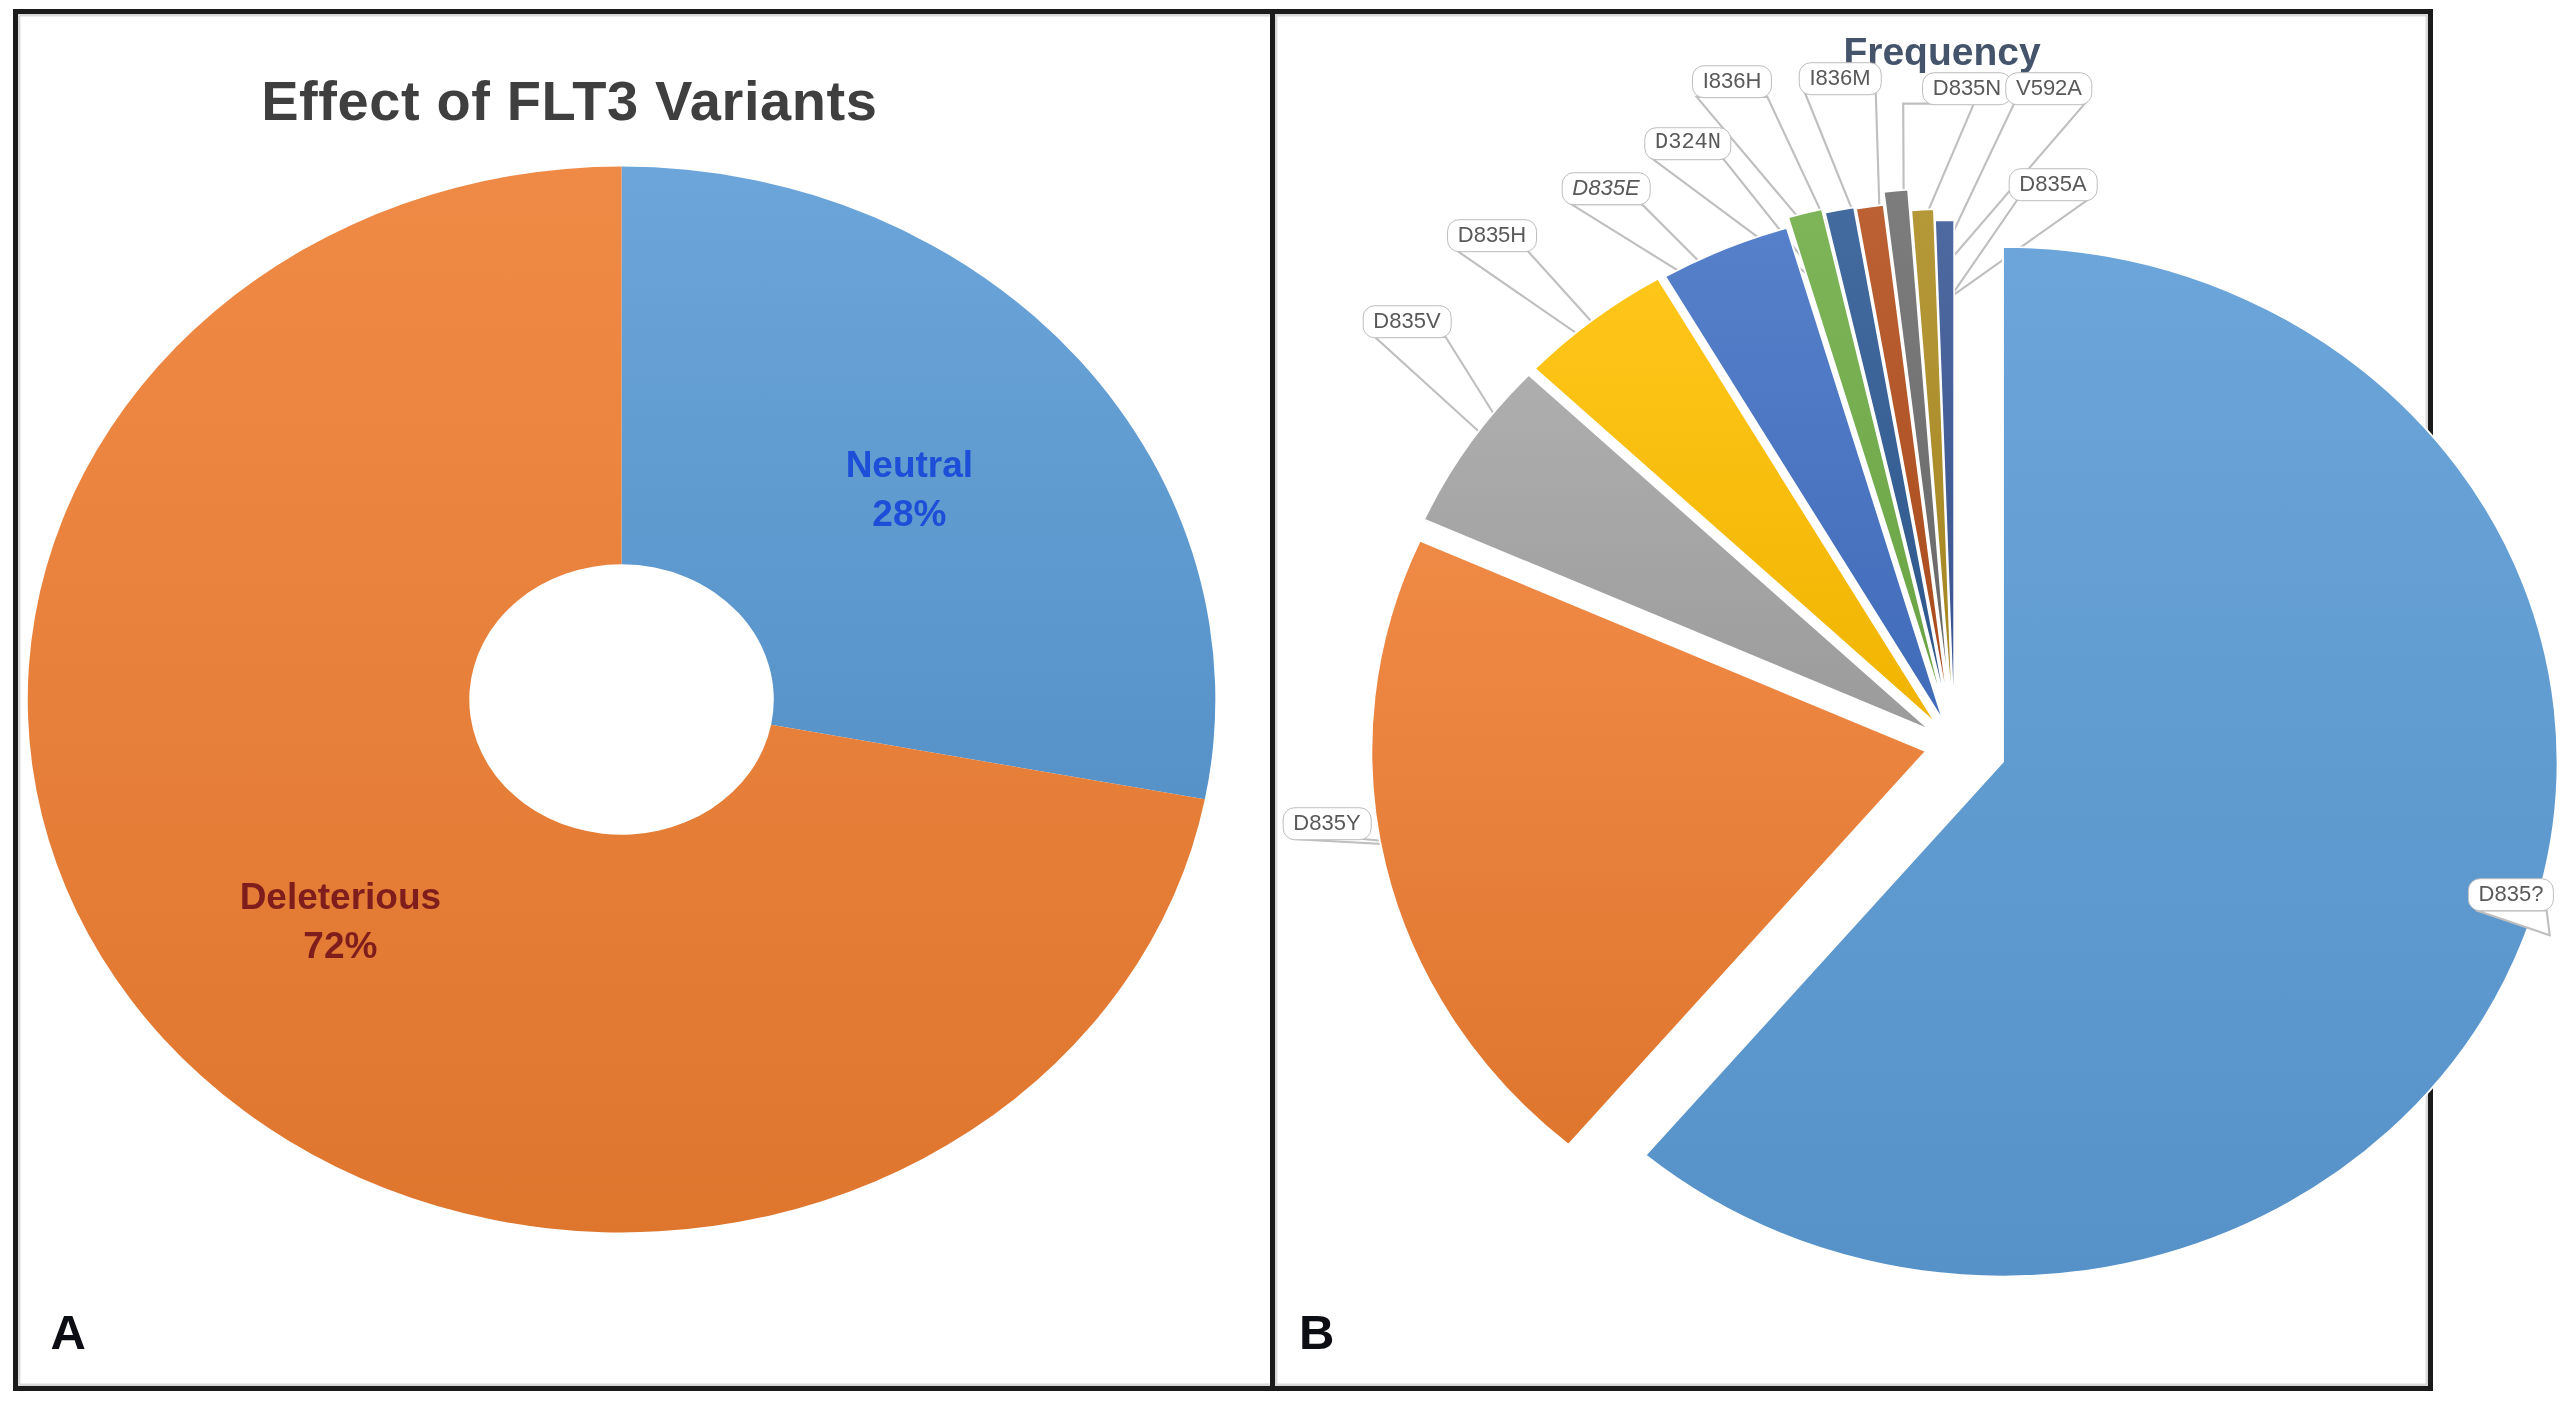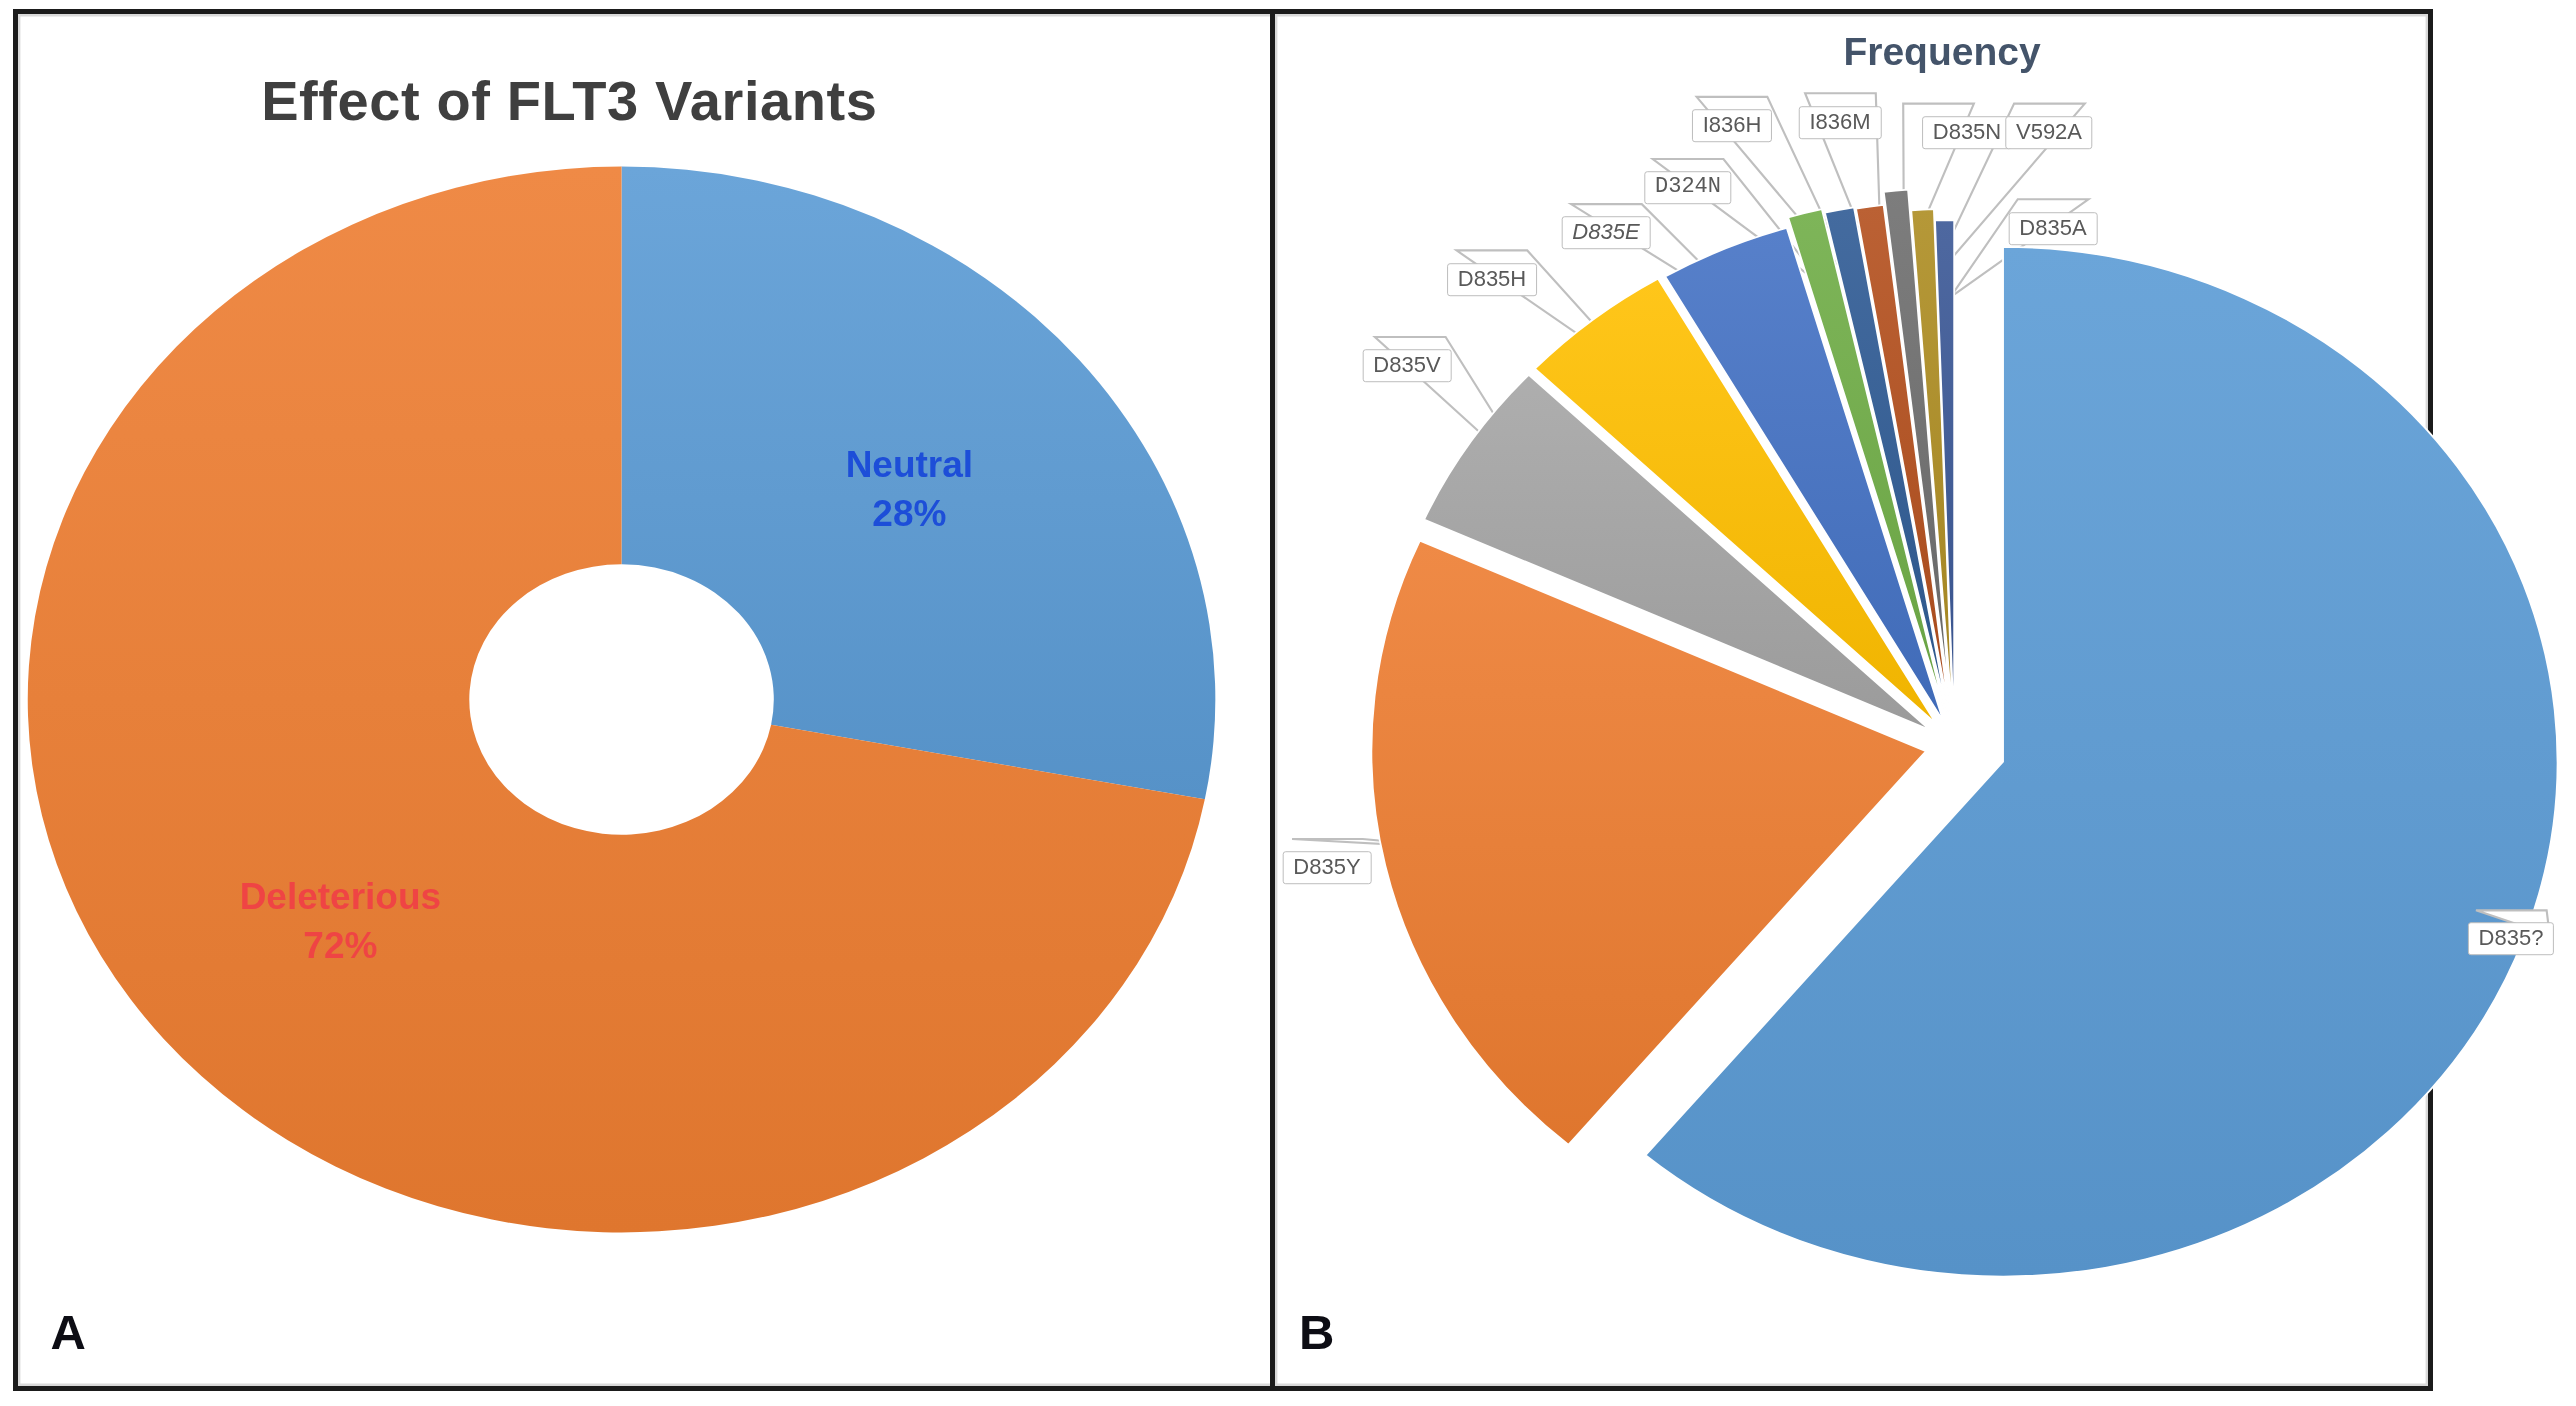--- a/index.html
+++ b/index.html
@@ -14,24 +14,24 @@
   .chart-title{position:absolute;text-align:center;font-weight:bold;white-space:nowrap;
                transform:translateX(-50%);}
   #title-a{left:551px;top:54px;font-size:56px;color:#3f3f3f;letter-spacing:0.6px;}
   #title-b{left:667px;top:16px;font-size:39px;color:#44546A;}
   .panel-letter{position:absolute;font-weight:bold;font-size:49px;color:#0d0d14;}
   #letter-a{left:32px;top:1290px;}
   #letter-b{left:24px;top:1290px;}
   .data-label{position:absolute;text-align:center;font-weight:bold;font-size:37px;
               line-height:49px;transform:translateX(-50%);white-space:nowrap;}
   #label-neutral{left:891px;top:426px;color:#1d4ed8;}
-  #label-deleterious{left:322px;top:858px;color:#ef4444;}
+  #label-deleterious{left:322px;top:858px;color:#7f1d1d;}
   .callout{position:absolute;transform:translate(-50%,-50%);background:#ffffff;
-           border:1.8px solid #BDBDBD;border-radius:3px;color:#595959;font-size:22px;
-           padding:3.7px 9.7px;white-space:nowrap;line-height:1.1;margin-top:44px;}
+           border:1.8px solid #BDBDBD;border-radius:12px;color:#595959;font-size:22px;
+           padding:3.7px 9.7px;white-space:nowrap;line-height:1.1;}
 </style>
 </head>
 <body>
 
 <div>
 
   <div class="panel" id="panel-a">
     <svg id="svg-a" width="1201" height="1371" viewBox="0 0 1972 2250">
         <defs>
           <linearGradient id="gA0" x1="0" y1="0" x2="0" y2="1">

